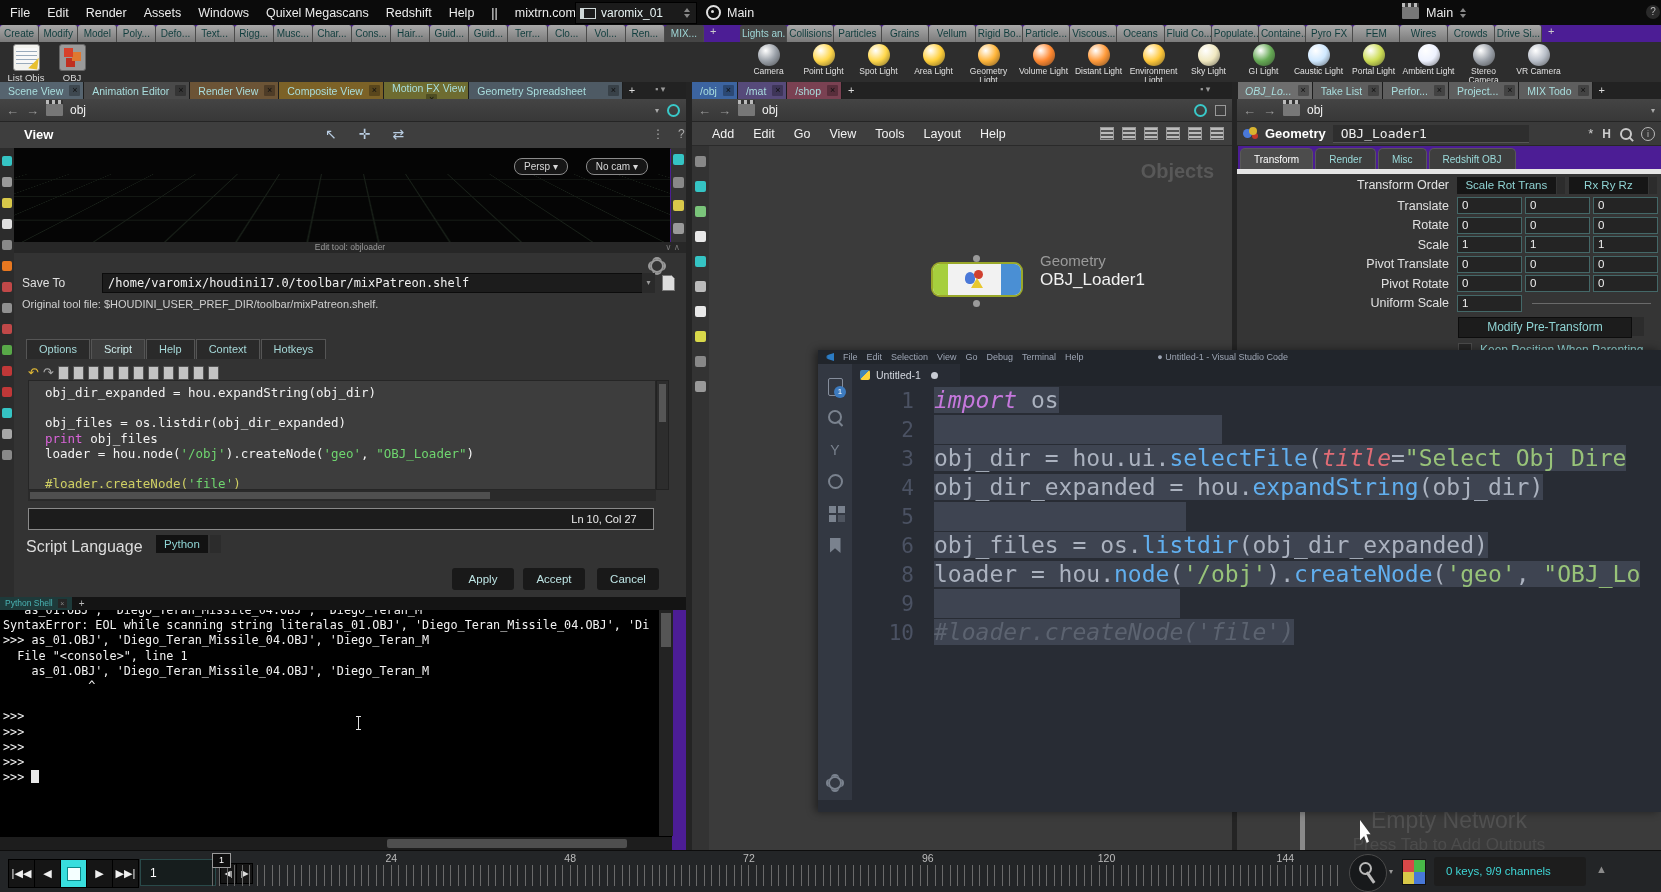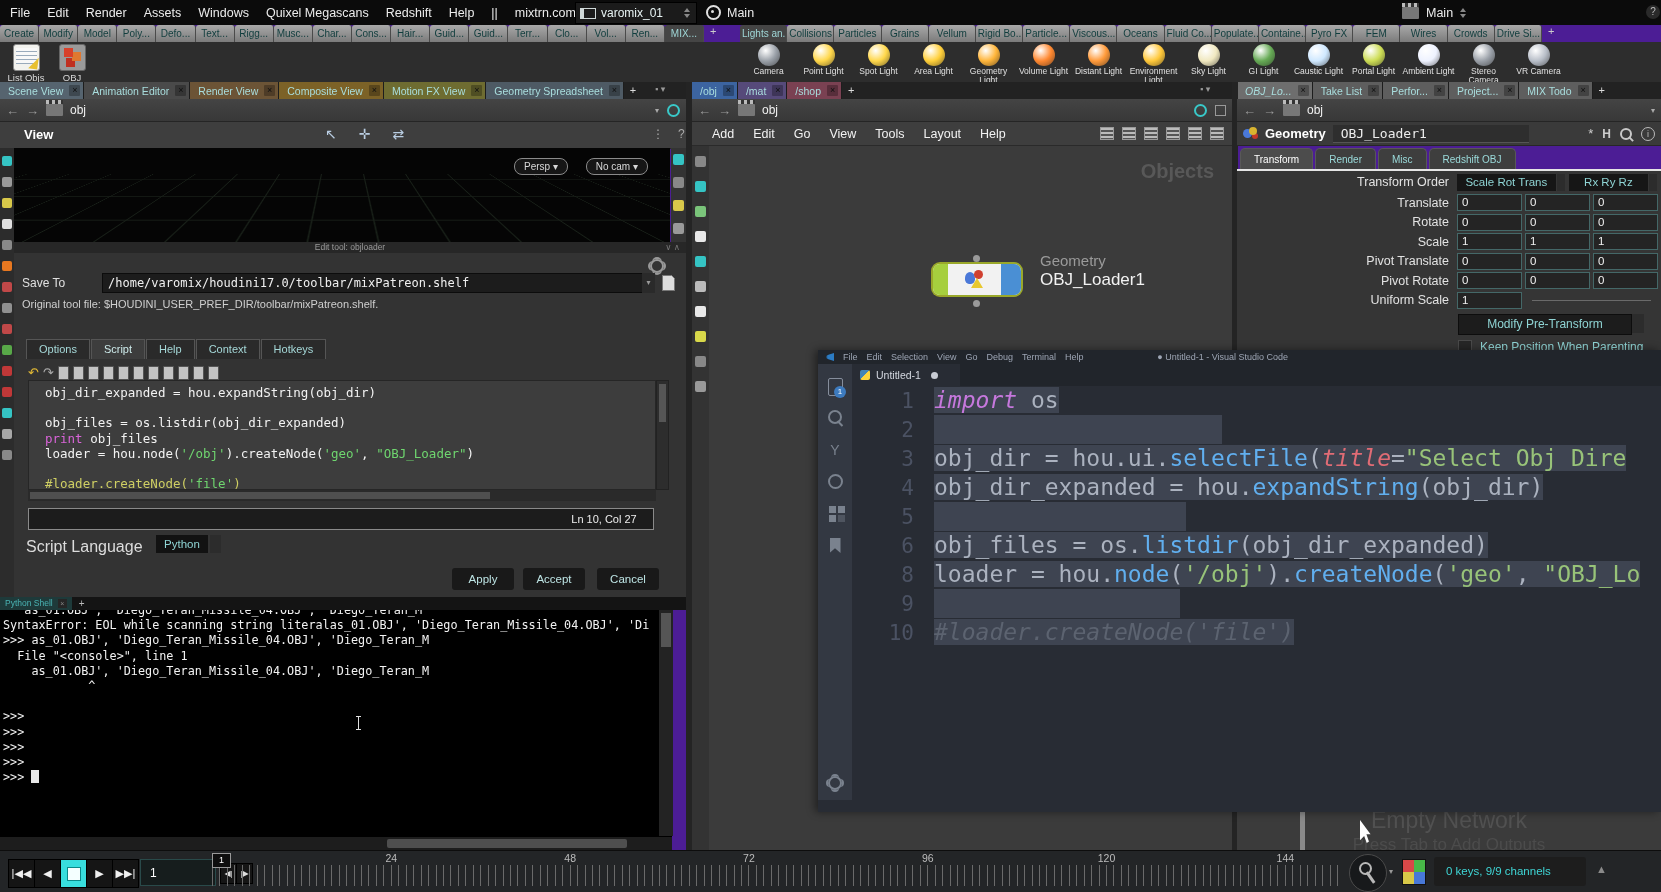--- a/index.html
+++ b/index.html
@@ -46,21 +46,21 @@
   .rtool-ic{width:22px;height:22px;border-radius:50%;margin:1px auto 1px;}
   .rtool-lb{white-space:normal;}
   
   .ptrow{position:absolute;top:82px;height:17px;display:flex;background:#222;}
   .ptab{display:flex;align-items:center;height:17px;padding:0 3px 0 8px;border-right:1px solid #1d1d1d;
         font-size:10.5px;color:#a9dede;background:#4a4a4a;white-space:nowrap;}
   .ptab .tx{margin-left:6px;width:11px;height:11px;background:rgba(0,0,0,.28);color:#101010;font-size:9px;
             line-height:11px;text-align:center;border-radius:1px;}
   .ptl.it{font-style:italic;}
   .t-scene{background:#56646f;} .t-anim{background:#4a4a4a;} .t-rend{background:#6c5436;}
-  .t-comp{background:#7c6227;} .t-mfx{background:#6e6c31;} .t-geos{background:#4e5a64;}
+  .t-comp{background:#7c6227;} .t-mfx{background:#6e6c31;flex-direction:column;} .t-geos{background:#4e5a64;gap:16px;}
   .t-obj{background:#3c64a0;} .t-mat{background:#564a7a;} .t-shop{background:#7a4152;}
   .t-grey{background:#5e5e5e;} .t-greyon{background:#6e6e6e;}
   .ptplus{color:#ddd;font-size:11px;line-height:17px;padding:0 6px;}
   .ptctl{position:absolute;top:84px;color:#999;font-size:9px;}
   
   .pathbar{position:absolute;height:23px;background:linear-gradient(#444,#383838);border-bottom:1px solid #252525;
            display:flex;align-items:center;gap:7px;padding:0 6px;box-sizing:border-box;}
   .arrw{color:#9a9a9a;font-size:13px;}
   .pathtxt{color:#f0f0f0;font-size:12px;}
   .pbright{margin-left:auto;display:flex;align-items:center;gap:8px;color:#aaa;}
@@ -174,21 +174,21 @@
       padding:1px 8px;min-width:180px;border-bottom:1px solid #555;}
   .phicons{margin-left:auto;display:flex;gap:9px;align-items:center;padding-right:6px;color:#ccc;}
   .mag{width:8px;height:8px;border:2px solid #c8c8c8;border-radius:50%;position:relative;}
   .mag:after{content:"";position:absolute;width:2px;height:6px;background:#c8c8c8;left:8px;top:6px;transform:rotate(-45deg);}
   .infob{width:12px;height:12px;border:1px solid #bbb;border-radius:50%;font-size:9px;line-height:12px;text-align:center;color:#bbb;}
   .ptabs2{position:absolute;left:1240px;top:148px;display:flex;}
   .ptab2{height:21px;line-height:21px;padding:0 13px;background:#3e3e3e;border:1px solid #585858;border-bottom:none;
       border-radius:5px 5px 0 0;color:#9adada;font-size:10px;margin-right:2px;}
   .ptab2.on{background:#4c4c4c;color:#fff;}
   .params{position:absolute;left:1237px;top:169px;width:424px;height:183px;background:#353535;overflow:hidden;
-      border-top:2px solid #e5e5e5;}
+      border-top:5px solid #e5e5e5;}
   .prow{display:flex;align-items:center;height:19.5px;}
   .plab{width:212px;text-align:right;padding-right:8px;font-size:12.5px;color:#e2e2e2;flex:0 0 auto;}
   .pfs{display:flex;gap:3px;}
   .pf{width:55px;height:15px;background:#242424;border:1px solid #44686 8;border:1px solid #446868;color:#f0f0f0;
       font-size:11.5px;line-height:15px;padding:0 4px;}
   .pico{width:9px;height:9px;background:#3a6a8a;border-radius:2px;margin-left:auto;margin-right:6px;}
   .torow{display:flex;align-items:center;height:22px;}
   .tolab{width:212px;text-align:right;padding-right:8px;font-size:12.5px;color:#e2e2e2;flex:0 0 auto;}
   .todd{height:17px;background:#161616;color:#8fd4d4;font-size:11.5px;line-height:17px;text-align:center;}
   .tospin{width:10px;height:17px;background:#2c2c2c;margin:0 4px 0 1px;}

